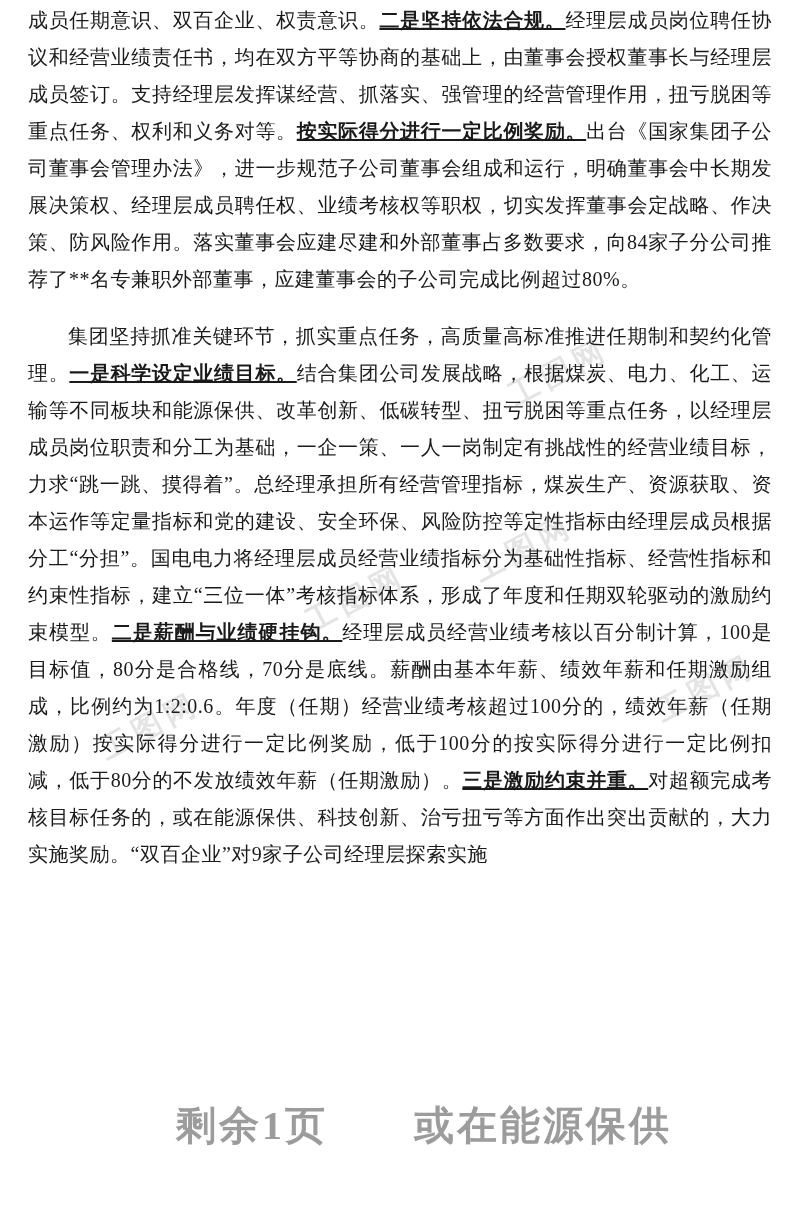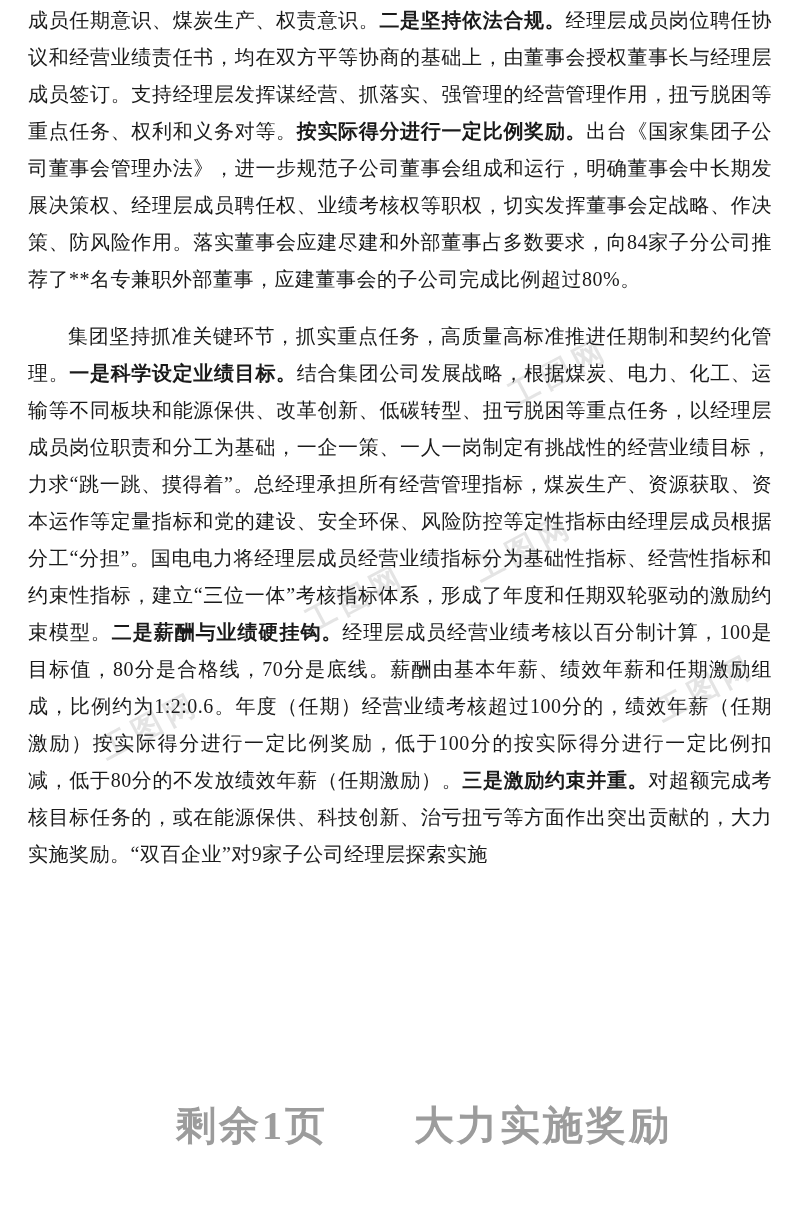--- a/index.html
+++ b/index.html
@@ -26,20 +26,21 @@
     letter-spacing: 0.5px;
   }
   .para {
     margin: 0 0 20px 0;
   }
   .para.indent {
     text-indent: 2em;
   }
   .para strong {
     font-weight: bold;
+    text-decoration: underline;
   }
   
   .watermark {
     position: absolute;
     z-index: 1;
     color: #dedede;
     font-size: 30px;
     letter-spacing: 6px;
     font-weight: bold;
     transform: rotate(-28deg);
@@ -76,27 +77,27 @@
 
   <span class="watermark" style="left:505px; top:352px;">工图网</span>
   <span class="watermark" style="left:470px; top:528px;">工图网</span>
   <span class="watermark" style="left:302px; top:578px;">工图网</span>
   <span class="watermark" style="left:652px; top:668px;">工图网</span>
   <span class="watermark" style="left:96px;  top:706px;">工图网</span>
 
   <div class="doc-body">
 
     <p class="para">
-      <span>成员任期意识、煤炭生产、权责意识。</span><strong>二是坚持依法合规。</strong><span>经理层成员岗位聘任协议和经营业绩责任书，均在双方平等协商的基础上，由董事会授权董事长与经理层成员签订。支持经理层发挥谋经营、抓落实、强管理的经营管理作用，扭亏脱困等重点任务、权利和义务对等。</span><strong>按实际得分进行一定比例奖励。</strong><span>出台《国家集团子公司董事会管理办法》，进一步规范子公司董事会组成和运行，明确董事会中长期发展决策权、经理层成员聘任权、业绩考核权等职权，切实发挥董事会定战略、作决策、防风险作用。落实董事会应建尽建和外部董事占多数要求，向84家子分公司推荐了**名专兼职外部董事，应建董事会的子公司完成比例超过80%。</span>
+      <span>成员任期意识、双百企业、权责意识。</span><strong>二是坚持依法合规。</strong><span>经理层成员岗位聘任协议和经营业绩责任书，均在双方平等协商的基础上，由董事会授权董事长与经理层成员签订。支持经理层发挥谋经营、抓落实、强管理的经营管理作用，扭亏脱困等重点任务、权利和义务对等。</span><strong>按实际得分进行一定比例奖励。</strong><span>出台《国家集团子公司董事会管理办法》，进一步规范子公司董事会组成和运行，明确董事会中长期发展决策权、经理层成员聘任权、业绩考核权等职权，切实发挥董事会定战略、作决策、防风险作用。落实董事会应建尽建和外部董事占多数要求，向84家子分公司推荐了**名专兼职外部董事，应建董事会的子公司完成比例超过80%。</span>
     </p>
 
 
     <p class="para indent">
       <span>集团坚持抓准关键环节，抓实重点任务，高质量高标准推进任期制和契约化管理。</span><strong>一是科学设定业绩目标。</strong><span>结合集团公司发展战略，根据煤炭、电力、化工、运输等不同板块和能源保供、改革创新、低碳转型、扭亏脱困等重点任务，以经理层成员岗位职责和分工为基础，一企一策、一人一岗制定有挑战性的经营业绩目标，力求“跳一跳、摸得着”。总经理承担所有经营管理指标，煤炭生产、资源获取、资本运作等定量指标和党的建设、安全环保、风险防控等定性指标由经理层成员根据分工“分担”。国电电力将经理层成员经营业绩指标分为基础性指标、经营性指标和约束性指标，建立“三位一体”考核指标体系，形成了年度和任期双轮驱动的激励约束模型。</span><strong>二是薪酬与业绩硬挂钩。</strong><span>经理层成员经营业绩考核以百分制计算，100是目标值，80分是合格线，70分是底线。薪酬由基本年薪、绩效年薪和任期激励组成，比例约为1:2:0.6。年度（任期）经营业绩考核超过100分的，绩效年薪（任期激励）按实际得分进行一定比例奖励，低于100分的按实际得分进行一定比例扣减，低于80分的不发放绩效年薪（任期激励）。</span><strong>三是激励约束并重。</strong><span>对超额完成考核目标任务的，或在能源保供、科技创新、治亏扭亏等方面作出突出贡献的，大力实施奖励。“双百企业”对9家子公司经理层探索实施</span>
     </p>
 
   </div>
 
   <div class="footer">
-    <span class="footer-remaining">剩余1页</span><span class="footer-hint">大力实施奖励</span>
+    <span class="footer-remaining">剩余1页</span><span class="footer-hint">或在能源保供</span>
   </div>
 
 </div>
 
 </body></html>

